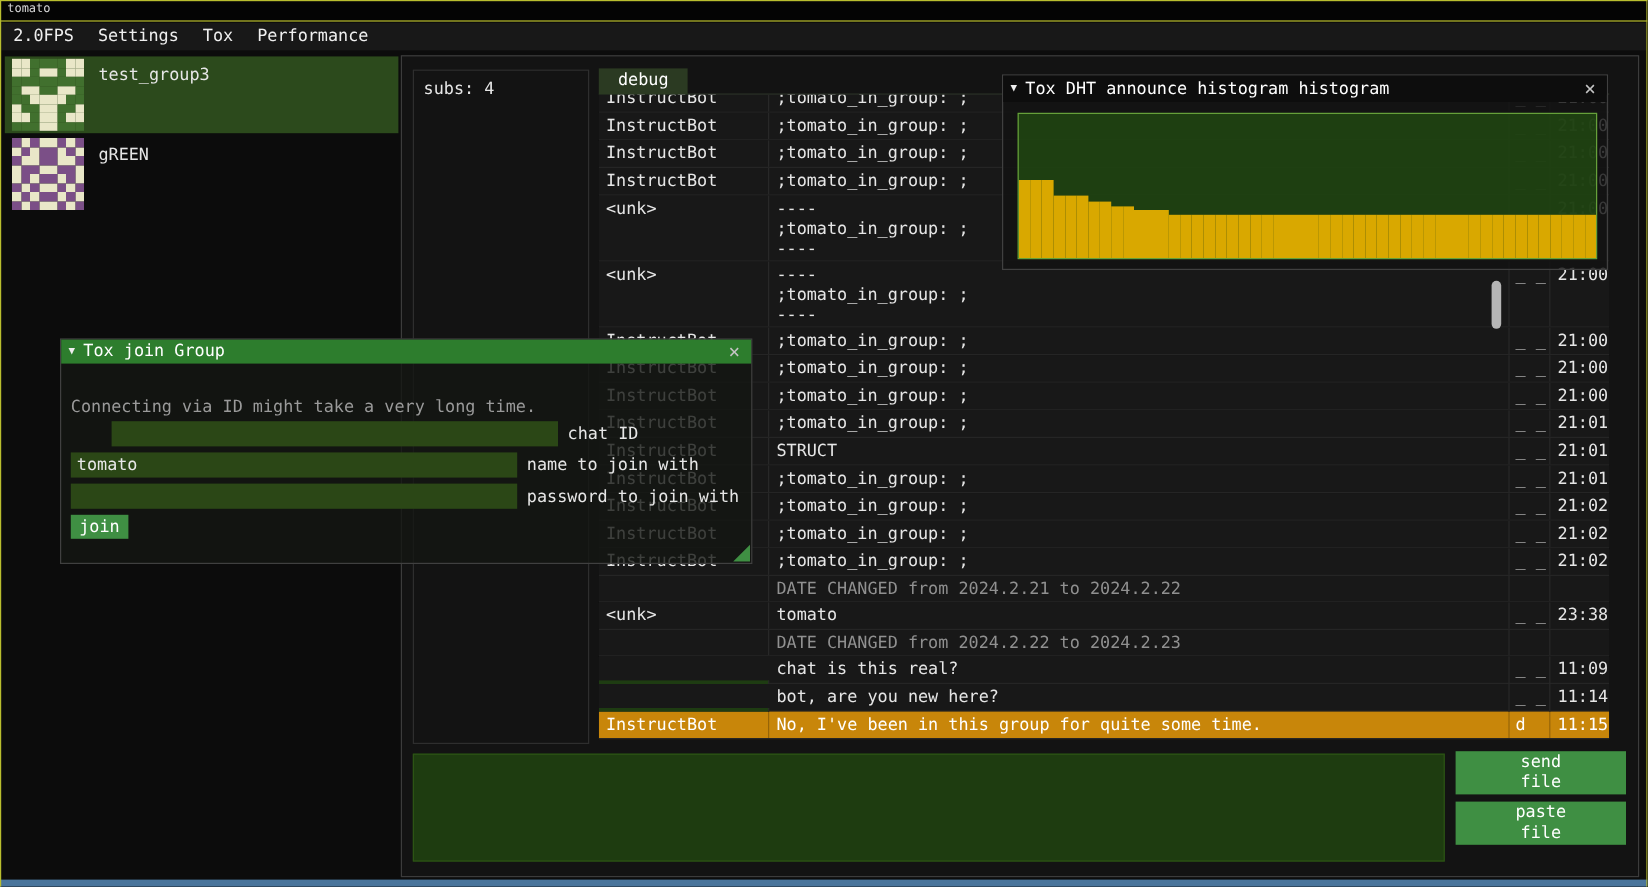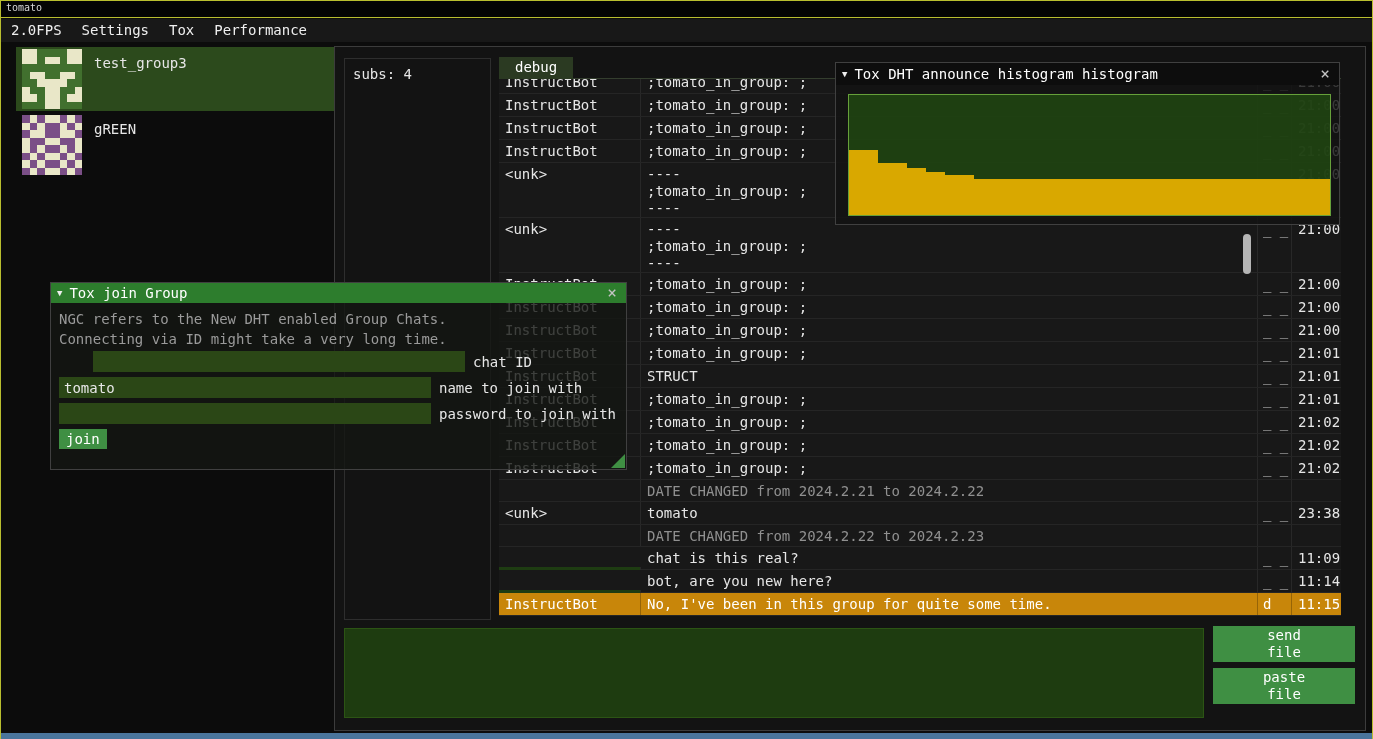--- a/index.html
+++ b/index.html
@@ -16,21 +16,21 @@
 
   
   .titlebar { position:absolute; left:0; top:0; width:100%; height:18px; background:#040404;
               border-bottom:1px solid #b9be2f; font-size:10px; line-height:16px; padding-left:6px; color:#d8d8d8; }
 
   
   .menubar { position:absolute; left:1px; top:19px; width:1371px; height:23px; background:#181818; display:flex; align-items:stretch; }
   .menu-item { padding:0 10px; line-height:23px; color:#efefef; }
 
   
-  .sidebar-item { position:absolute; left:4px; width:328px; height:64px; display:flex; align-items:flex-start;margin-left:12px; }
+  .sidebar-item { position:absolute; left:4px; width:328px; height:64px; display:flex; align-items:flex-start; }
   .sidebar-item.selected { background:#2c4a1c; }
   .avatar { width:60px; height:60px; margin:2px 0 0 6px; display:grid;
             grid-template-columns:repeat(8,1fr); grid-template-rows:repeat(8,1fr); flex:0 0 auto; }
   .group-label { margin:8px 0 0 12px; }
 
   
   .chat-window { position:absolute; left:334px; top:46px; width:1032px; height:685px;
                  border:1px solid #3c3c3c; background:#131313; }
 
   .subs-panel { position:absolute; left:9px; top:11px; width:147px; height:562px; border:1px solid #2e2e2e; }
@@ -402,21 +402,20 @@
 file</button>
 </div>
 
 <div class="window join-window">
   <div class="window-titlebar">
     <span class="collapse-icon">▼</span>
     <span class="window-title">Tox join Group</span>
     <span class="close-icon">×</span>
   </div>
   <div class="window-body">
-    <div class="join-desc l1">NGC refers to the New DHT enabled Group Chats.</div>
     <div class="join-desc l2">Connecting via ID might take a very long time.</div>
     <div class="field-row f1">
       <input type="text" value="" style="">
       <span>chat ID</span>
     </div>
     <div class="field-row f2">
       <input type="text" value="tomato" style="">
       <span>name to join with</span>
     </div>
     <div class="field-row f3">

